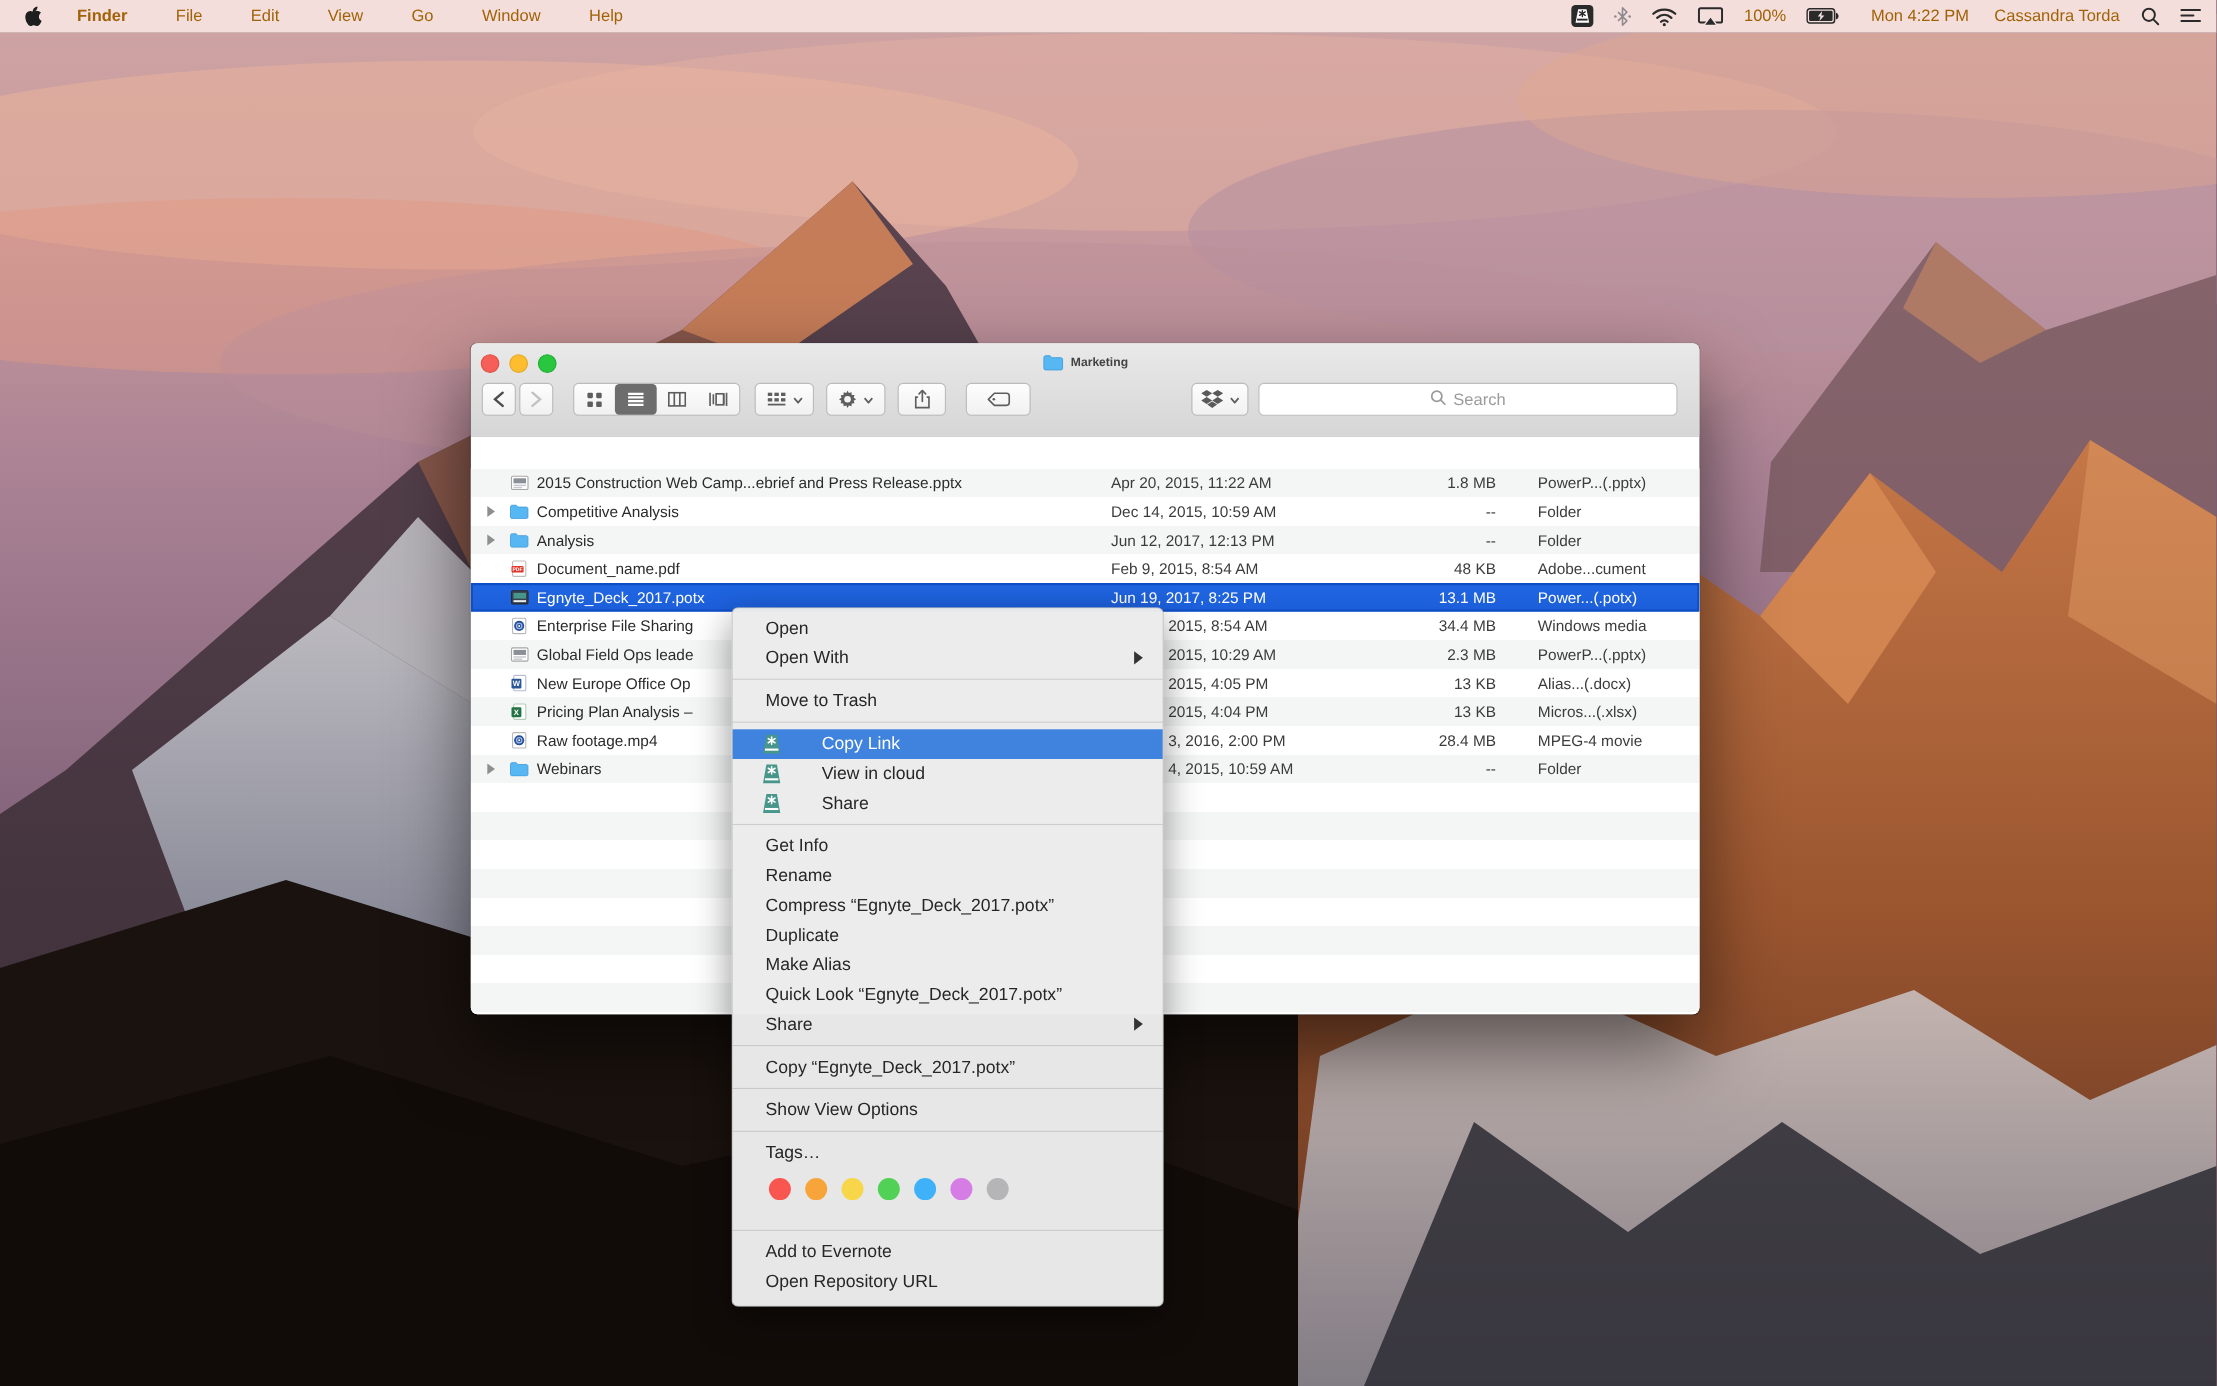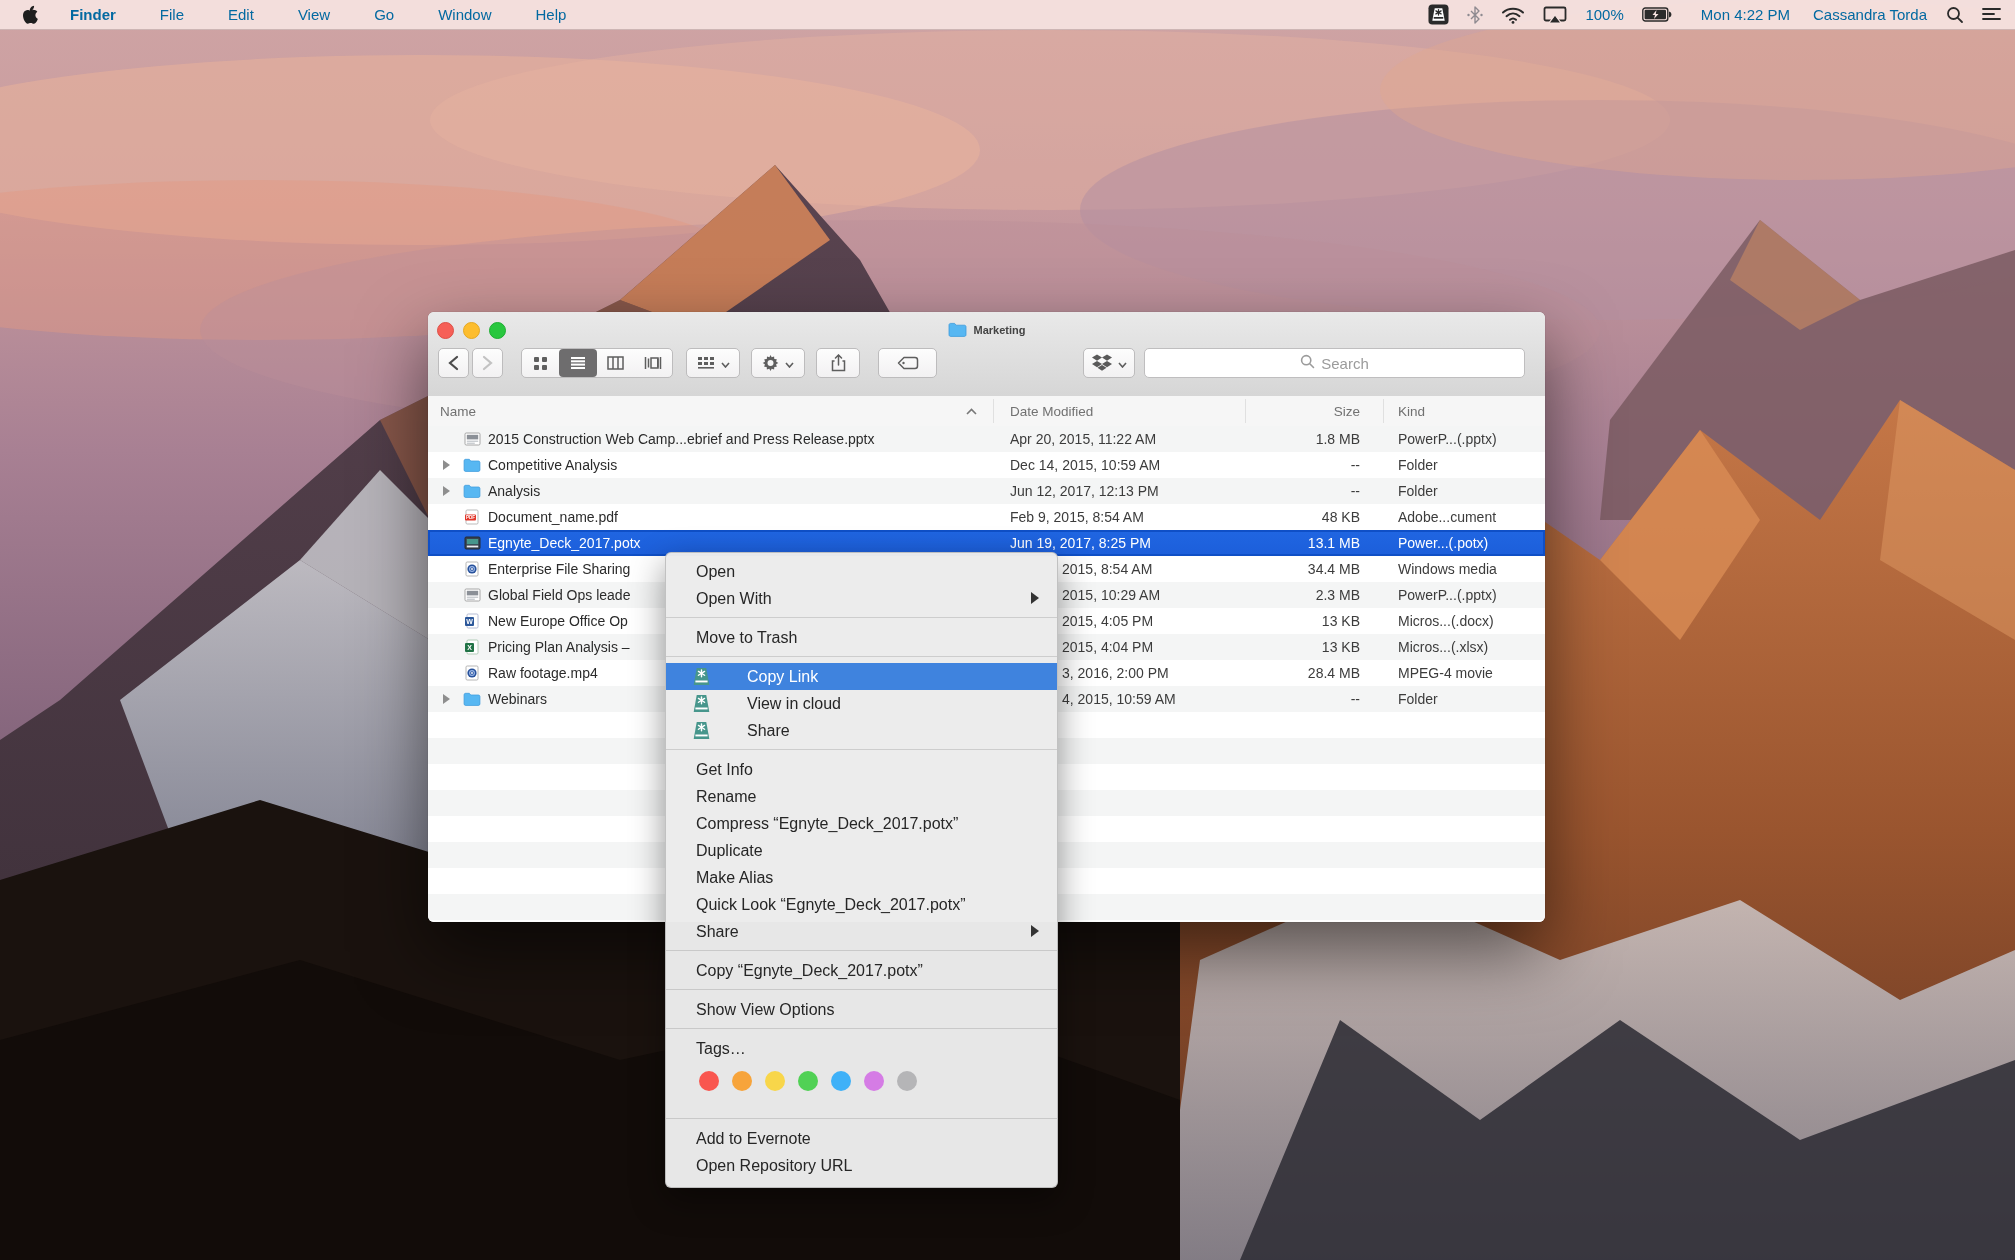--- a/index.html
+++ b/index.html
@@ -8,21 +8,21 @@
     font-family:"Liberation Sans","DejaVu Sans",sans-serif;
     -webkit-font-smoothing:antialiased;background:#6e5468;
   }
   
   #wallpaper{position:absolute;inset:0;}
   
   #menubar{
     position:absolute;left:0;top:0;width:2015px;height:29px;
     background:rgba(246,227,225,.92);
     border-bottom:1px solid rgba(90,60,60,.25);
-    display:flex;align-items:center;font-size:15px;color:#0369a1;
+    display:flex;align-items:center;font-size:15px;color:#a16207;
   }
   #menubar-left{display:flex;align-items:center;padding-left:22px;}
   #menubar-left .mb-item{margin-right:44px;white-space:nowrap;}
   #menubar-left .mb-item.app{font-weight:700;}
   #apple-logo{margin-right:32px;display:flex;align-items:center;}
   #menubar-right{position:absolute;right:0;top:0;height:29px;display:flex;align-items:center;gap:0;}
   .st-ic{display:flex;align-items:center;justify-content:center;height:29px;padding:0 9px;}
   .st-txt{padding:0 9px;white-space:nowrap;}
   #status-clock{padding-right:14px;}
   #status-user{padding-right:10px;}
@@ -358,34 +358,20 @@
     </div>
     <div id="search-field">
       <span><svg width="15" height="15" viewBox="0 0 15 15" fill="none" stroke="#9b9b9b" stroke-width="1.6" stroke-linecap="round">
             <circle cx="6.2" cy="6.2" r="4.6"></circle>
             <line x1="9.8" y1="9.8" x2="13.5" y2="13.5"></line>
           </svg></span>
       <span>Search</span>
     </div>
   </div>
 
-  <div id="list-header">
-    <span class="hl" style="left:12px">Name</span>
-    <span class="hl" style="left:538px">
-      <svg width="11" height="7" viewBox="0 0 11 7" fill="none" stroke="#787878" stroke-width="1.6">
-          <polyline points="1,6 5.5,1.5 10,6"></polyline>
-        </svg>
-    </span>
-    <span class="col-sep" style="left:565px"></span>
-    <span class="hl" style="left:582px">Date Modified</span>
-    <span class="col-sep" style="left:817px"></span>
-    <span class="hl" style="left:700px;width:232px;justify-content:flex-end">Size</span>
-    <span class="col-sep" style="left:955px"></span>
-    <span class="hl" style="left:970px">Kind</span>
-  </div>
 
   <div id="list-rows">
       <div class="row" style="top: 0px;">
         <span class="cell ficon">
           <svg width="17" height="16" viewBox="0 0 17 16">
             <rect x="1" y="2" width="15" height="12" rx="1.2" fill="#fff" stroke="#a6a6a6"></rect>
             <rect x="2.8" y="3.8" width="11.4" height="4.6" fill="#8b9097"></rect>
             <rect x="2.8" y="9.6" width="11.4" height="1.3" fill="#c5c9ce"></rect>
             <rect x="2.8" y="11.6" width="8" height="1.3" fill="#c5c9ce"></rect>
           </svg>
@@ -477,21 +463,21 @@
         <span class="cell ficon">
           <svg width="16" height="16" viewBox="0 0 16 16">
             <rect x="3" y="1" width="11" height="14" rx="1.2" fill="#fff" stroke="#b5bcd4"></rect>
             <rect x="1" y="4" width="9" height="9" rx="1" fill="#2b579a"></rect>
             <text x="5.5" y="11" font-size="7" font-family="Liberation Sans,sans-serif" font-weight="bold" fill="#fff" text-anchor="middle">W</text>
           </svg>
         </span>
         <span class="cell fname">New Europe Office Op</span>
         <span class="cell fdate covered">2015, 4:05 PM</span>
         <span class="cell fsize">13 KB</span>
-        <span class="cell fkind">Micros...(.docx)</span>
+        <span class="cell fkind">Alias...(.docx)</span>
       </div>
       <div class="row" style="top: 208px;">
         <span class="cell ficon">
           <svg width="16" height="16" viewBox="0 0 16 16">
             <rect x="3" y="1" width="11" height="14" rx="1.2" fill="#fff" stroke="#b2ccb8"></rect>
             <rect x="1" y="4" width="9" height="9" rx="1" fill="#217346"></rect>
             <text x="5.5" y="11" font-size="7" font-family="Liberation Sans,sans-serif" font-weight="bold" fill="#fff" text-anchor="middle">X</text>
           </svg>
         </span>
         <span class="cell fname">Pricing Plan Analysis –</span>

